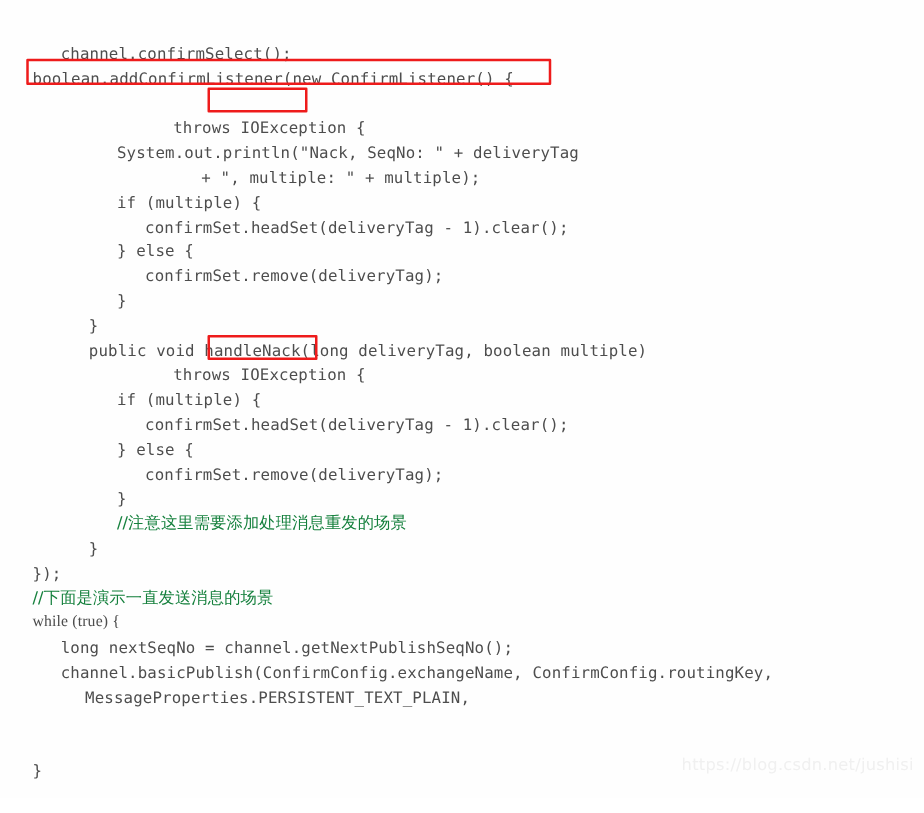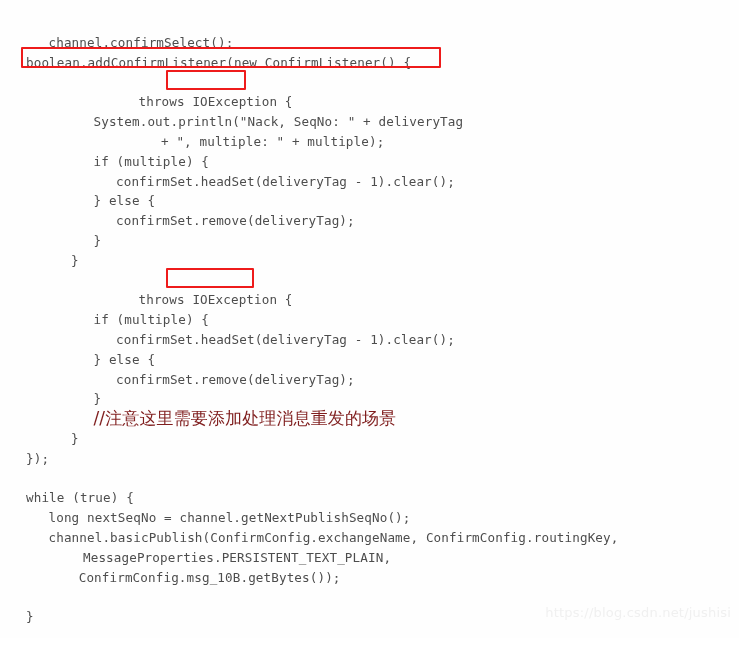--- a/index.html
+++ b/index.html
@@ -32,22 +32,22 @@
     left: 26px;
     white-space: pre;
     font-family: "DejaVu Sans Mono", "Liberation Mono", monospace;
     font-size: 12.6px;
     line-height: 19.8px;
     color: #4d4d4d;
     letter-spacing: 0.12px;
   }
   .code-line.cjk {
     font-family: "DejaVu Sans", "Liberation Sans", sans-serif;
-    font-size: 17px;
-    color: #7f1d1d;
+    font-size: 13px;
+    color: #15803d;
   }
   .hl-box {
     position: absolute;
     border: 2px solid #ee1b1b;
     border-radius: 1px;
     box-sizing: border-box;
     background: transparent;
     pointer-events: none;
   }
   #watermark {
@@ -71,34 +71,35 @@
       <div class="code-line" style="top: 52.8px; left: 26px;">boolean.addConfirmListener(new ConfirmListener() {</div>
       <div class="code-line" style="top: 92.4px; left: 138.5px;">throws IOException {</div>
       <div class="code-line" style="top: 112.2px; left: 93.5px;">System.out.println("Nack, SeqNo: " + deliveryTag</div>
       <div class="code-line" style="top: 132px; left: 161px;">+ ", multiple: " + multiple);</div>
       <div class="code-line" style="top: 151.8px; left: 93.5px;">if (multiple) {</div>
       <div class="code-line" style="top: 171.6px; left: 116px;">confirmSet.headSet(deliveryTag - 1).clear();</div>
       <div class="code-line" style="top: 191.4px; left: 93.5px;">} else {</div>
       <div class="code-line" style="top: 211.2px; left: 116px;">confirmSet.remove(deliveryTag);</div>
       <div class="code-line" style="top: 231px; left: 93.5px;">}</div>
       <div class="code-line" style="top: 250.8px; left: 71px;">}</div>
+      <div class="code-line" style="top: 270.6px; left: 71px;">public void handleNack(long deliveryTag, boolean multiple)</div>
       <div class="code-line" style="top: 290.4px; left: 138.5px;">throws IOException {</div>
       <div class="code-line" style="top: 310.2px; left: 93.5px;">if (multiple) {</div>
       <div class="code-line" style="top: 330px; left: 116px;">confirmSet.headSet(deliveryTag - 1).clear();</div>
       <div class="code-line" style="top: 349.8px; left: 93.5px;">} else {</div>
       <div class="code-line" style="top: 369.6px; left: 116px;">confirmSet.remove(deliveryTag);</div>
       <div class="code-line" style="top: 389.4px; left: 93.5px;">}</div>
       <div class="code-line cjk" style="top: 409.2px; left: 93.5px;">//注意这里需要添加处理消息重发的场景</div>
       <div class="code-line" style="top: 429px; left: 71px;">}</div>
       <div class="code-line" style="top: 448.8px; left: 26px;">});</div>
-      <div class="code-line" style="top: 488.4px; left: 26px;">while (true) {</div>
+      <div class="code-line cjk" style="top: 468.6px; left: 26px;">//下面是演示一直发送消息的场景</div>
+      <div class="code-line" style="top: 488.4px; left: 26px; font-family: Liberation Serif, serif;">while (true) {</div>
       <div class="code-line" style="top: 528px; left: 48.5px;">channel.basicPublish(ConfirmConfig.exchangeName, ConfirmConfig.routingKey,</div>
       <div class="code-line" style="top: 508.2px; left: 48.5px;">long nextSeqNo = channel.getNextPublishSeqNo();</div>
-      <div class="code-line" style="top: 547.8px; left: 83px;">MessageProperties.PERSISTENT_TEXT_PLAIN,</div>
-      <div class="code-line" style="top: 567.6px; left: 71px;"> ConfirmConfig.msg_10B.getBytes());</div>
+      <div class="code-line" style="top: 547.8px; left: 68px;">MessageProperties.PERSISTENT_TEXT_PLAIN,</div>
       <div class="code-line" style="top: 607.2px; left: 26px;">}</div>
     </div>
 
   <div class="hl-box" id="box0" style="left: 21px; top: 47px; width: 420px; height: 21px;"></div>
   <div class="hl-box" id="box1" style="left: 166px; top: 70px; width: 80px; height: 20px;"></div>
   <div class="hl-box" id="box2" style="left: 166px; top: 268px; width: 88px; height: 20px;"></div>
 
   <div id="watermark">https://blog.csdn.net/jushisi</div>
 
 </div>

